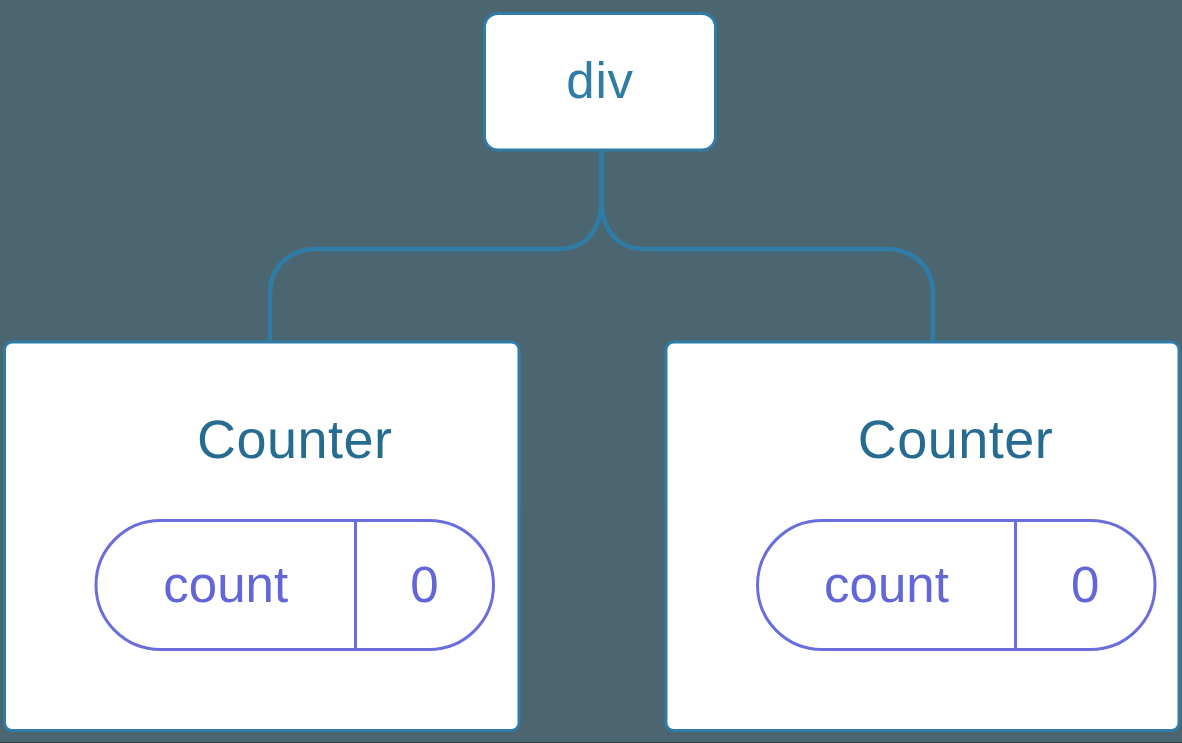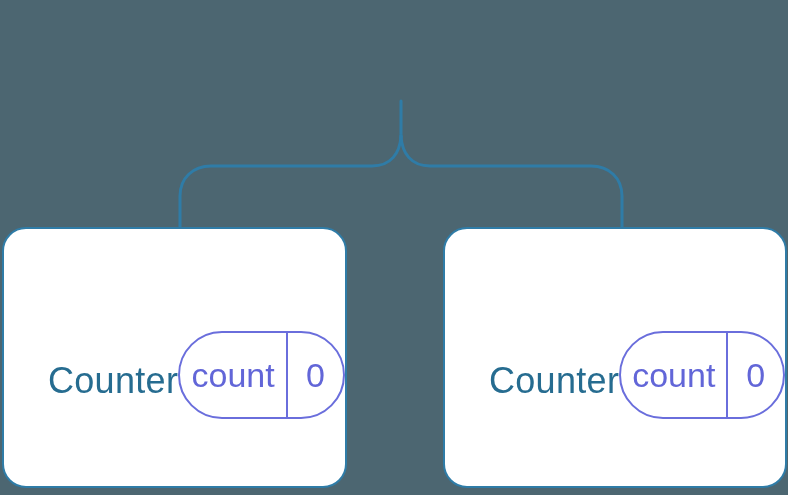--- a/index.html
+++ b/index.html
@@ -41,23 +41,23 @@
   .root-label {
     font-size: 34px;
     font-weight: 500;
     color: #2F7CA7;
     letter-spacing: 0.5px;
   }
   .counter-node {
     top: 227px;
     width: 345px;
     height: 261px;
-    border-radius: 24px;
+    border-radius: 6px;
     display: flex;
-    flex-direction: row;
+    flex-direction: column;
     align-items: center;
     padding-left: 44px;
   }
   .counter-node.left  { left: 2px; }
   .counter-node.right { left: 443px; width: 344px; }
   .counter-title {
     margin-top: 46px;
     font-size: 36px;
     line-height: 36px;
     font-weight: 500;
@@ -100,20 +100,23 @@
 <div class="stage">
 
   <svg class="connector-svg" viewBox="0 0 788 495" xmlns="http://www.w3.org/2000/svg">
     <g fill="none" stroke="#2F7CA7" stroke-width="3" stroke-linecap="round">
       <path d="M401 101 L401 138"></path>
       <path d="M401 136 C400 153 391 166 372 166 L211 166 C193 166 180 178 180 196 L180 228"></path>
       <path d="M401 136 C402 153 411 166 430 166 L591 166 C609 166 622 178 622 196 L622 228"></path>
     </g>
   </svg>
 
+  <div class="node root-node">
+    <span class="root-label">div</span>
+  </div>
 
   <div class="node counter-node left">
     <div class="counter-title">Counter</div>
     <div class="state-pill">
       <div class="state-key-cell">
         <span class="state-text">count</span>
       </div>
       <div class="state-value-cell">
         <span class="state-text">0</span>
       </div>

